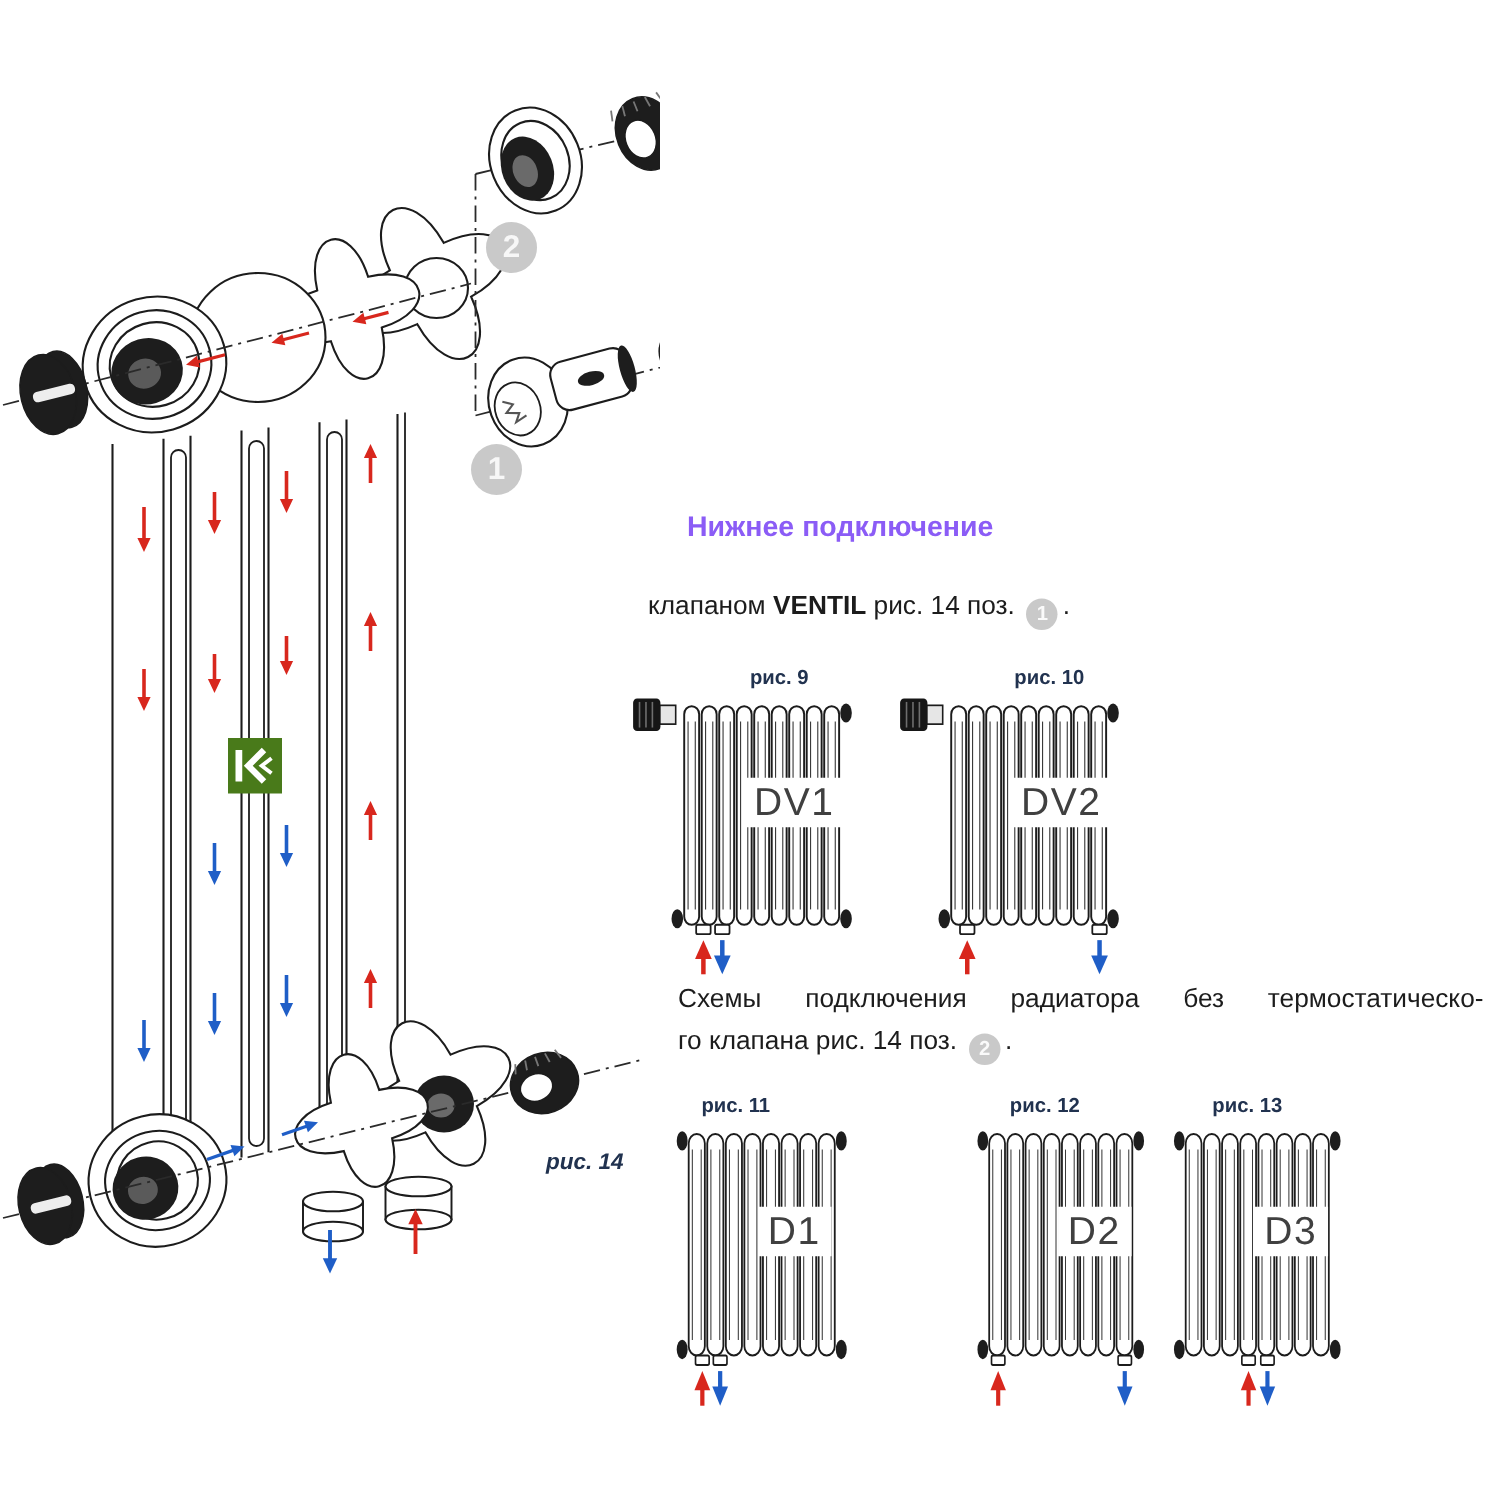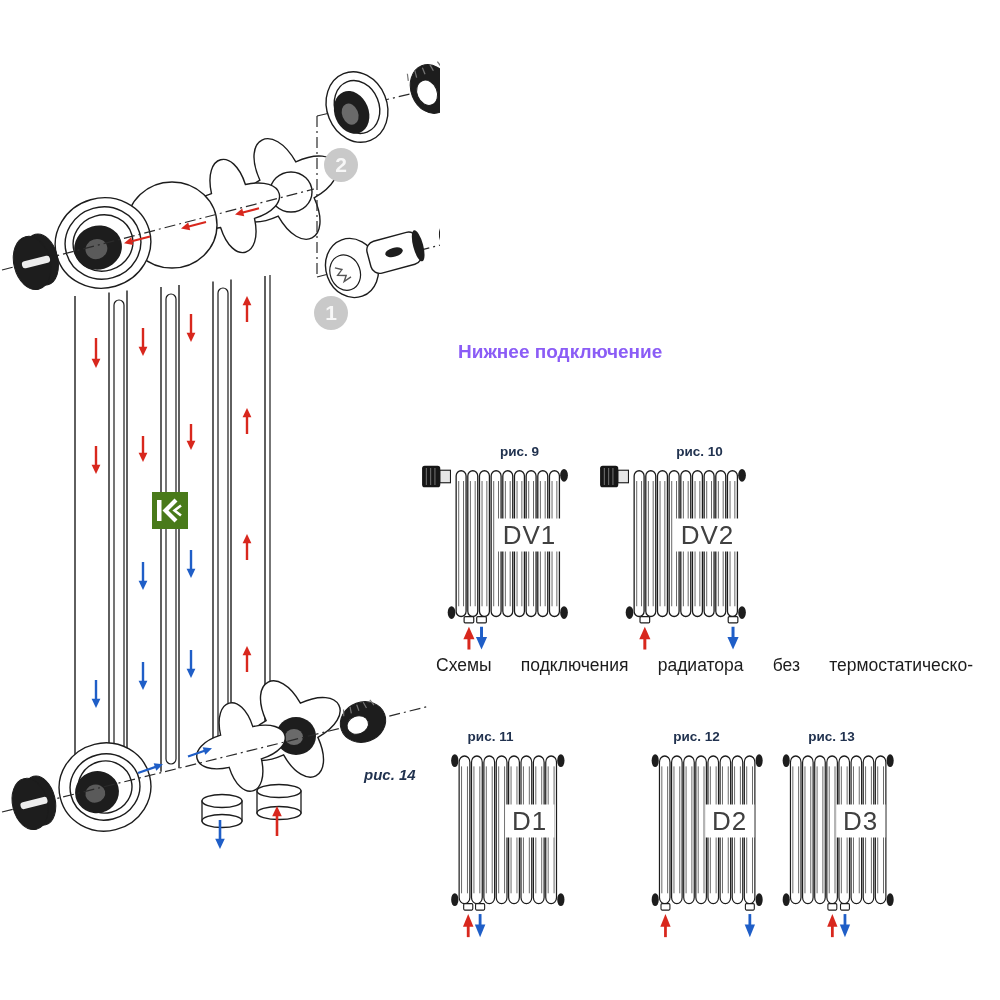--- a/index.html
+++ b/index.html
@@ -206,24 +206,26 @@
       </g>
     </svg>
 
   <div class="callout" style="left:324px;top:148px;">2</div>
   <div class="callout" style="left:314px;top:296px;">1</div>
   <span class="art-caption" style="left:364px;top:766px;font-style:italic;">рис. 14</span>
 
   <div class="heading">Нижнее подключение</div>
 
   <p class="para" style="left:432px;top:389px;">
+    <span class="nline"><span>клапаном </span><b>VENTIL</b><span> рис. 14 поз. </span><span class="num-badge">1</span><span>.</span></span>
   </p>
 
-  <p class="para" style="left:436px;top:651px;">
+  <p class="para" style="left:452px;top:651px;">
     <span class="jline">Схемы подключения радиатора без термостатическо-</span>
+    <span class="nline"><span>го клапана рис. 14 поз. </span><span class="num-badge">2</span><span>.</span></span>
   </p>
 
   <div class="figure" id="fig0" style="left: 455px; top: 470px; width: 105px; height: 148px;">
     <span class="fig-caption" style="left: 64.5px;">рис. 9</span>
     <svg viewBox="-26 -2 136 176" preserveAspectRatio="none" style="position: absolute; left: -34.2857px; top: -13.6615px; width: 145.714px; height: 200.369px; overflow: visible;">
         <ellipse cx="107.5" cy="15" rx="3.6" ry="5.6" fill="#1d1d1d"></ellipse>
         <ellipse cx="2.5" cy="135.5" rx="3.6" ry="5.6" fill="#1d1d1d"></ellipse>
         <ellipse cx="107.5" cy="135.5" rx="3.6" ry="5.6" fill="#1d1d1d"></ellipse>
         <rect x="-8.5" y="10.5" width="10" height="11" fill="#e6e6e6" stroke="#1c1c1c" stroke-width="1"></rect>
         <rect x="-25" y="6.5" width="17" height="19" rx="2.5" fill="#161616"></rect>

